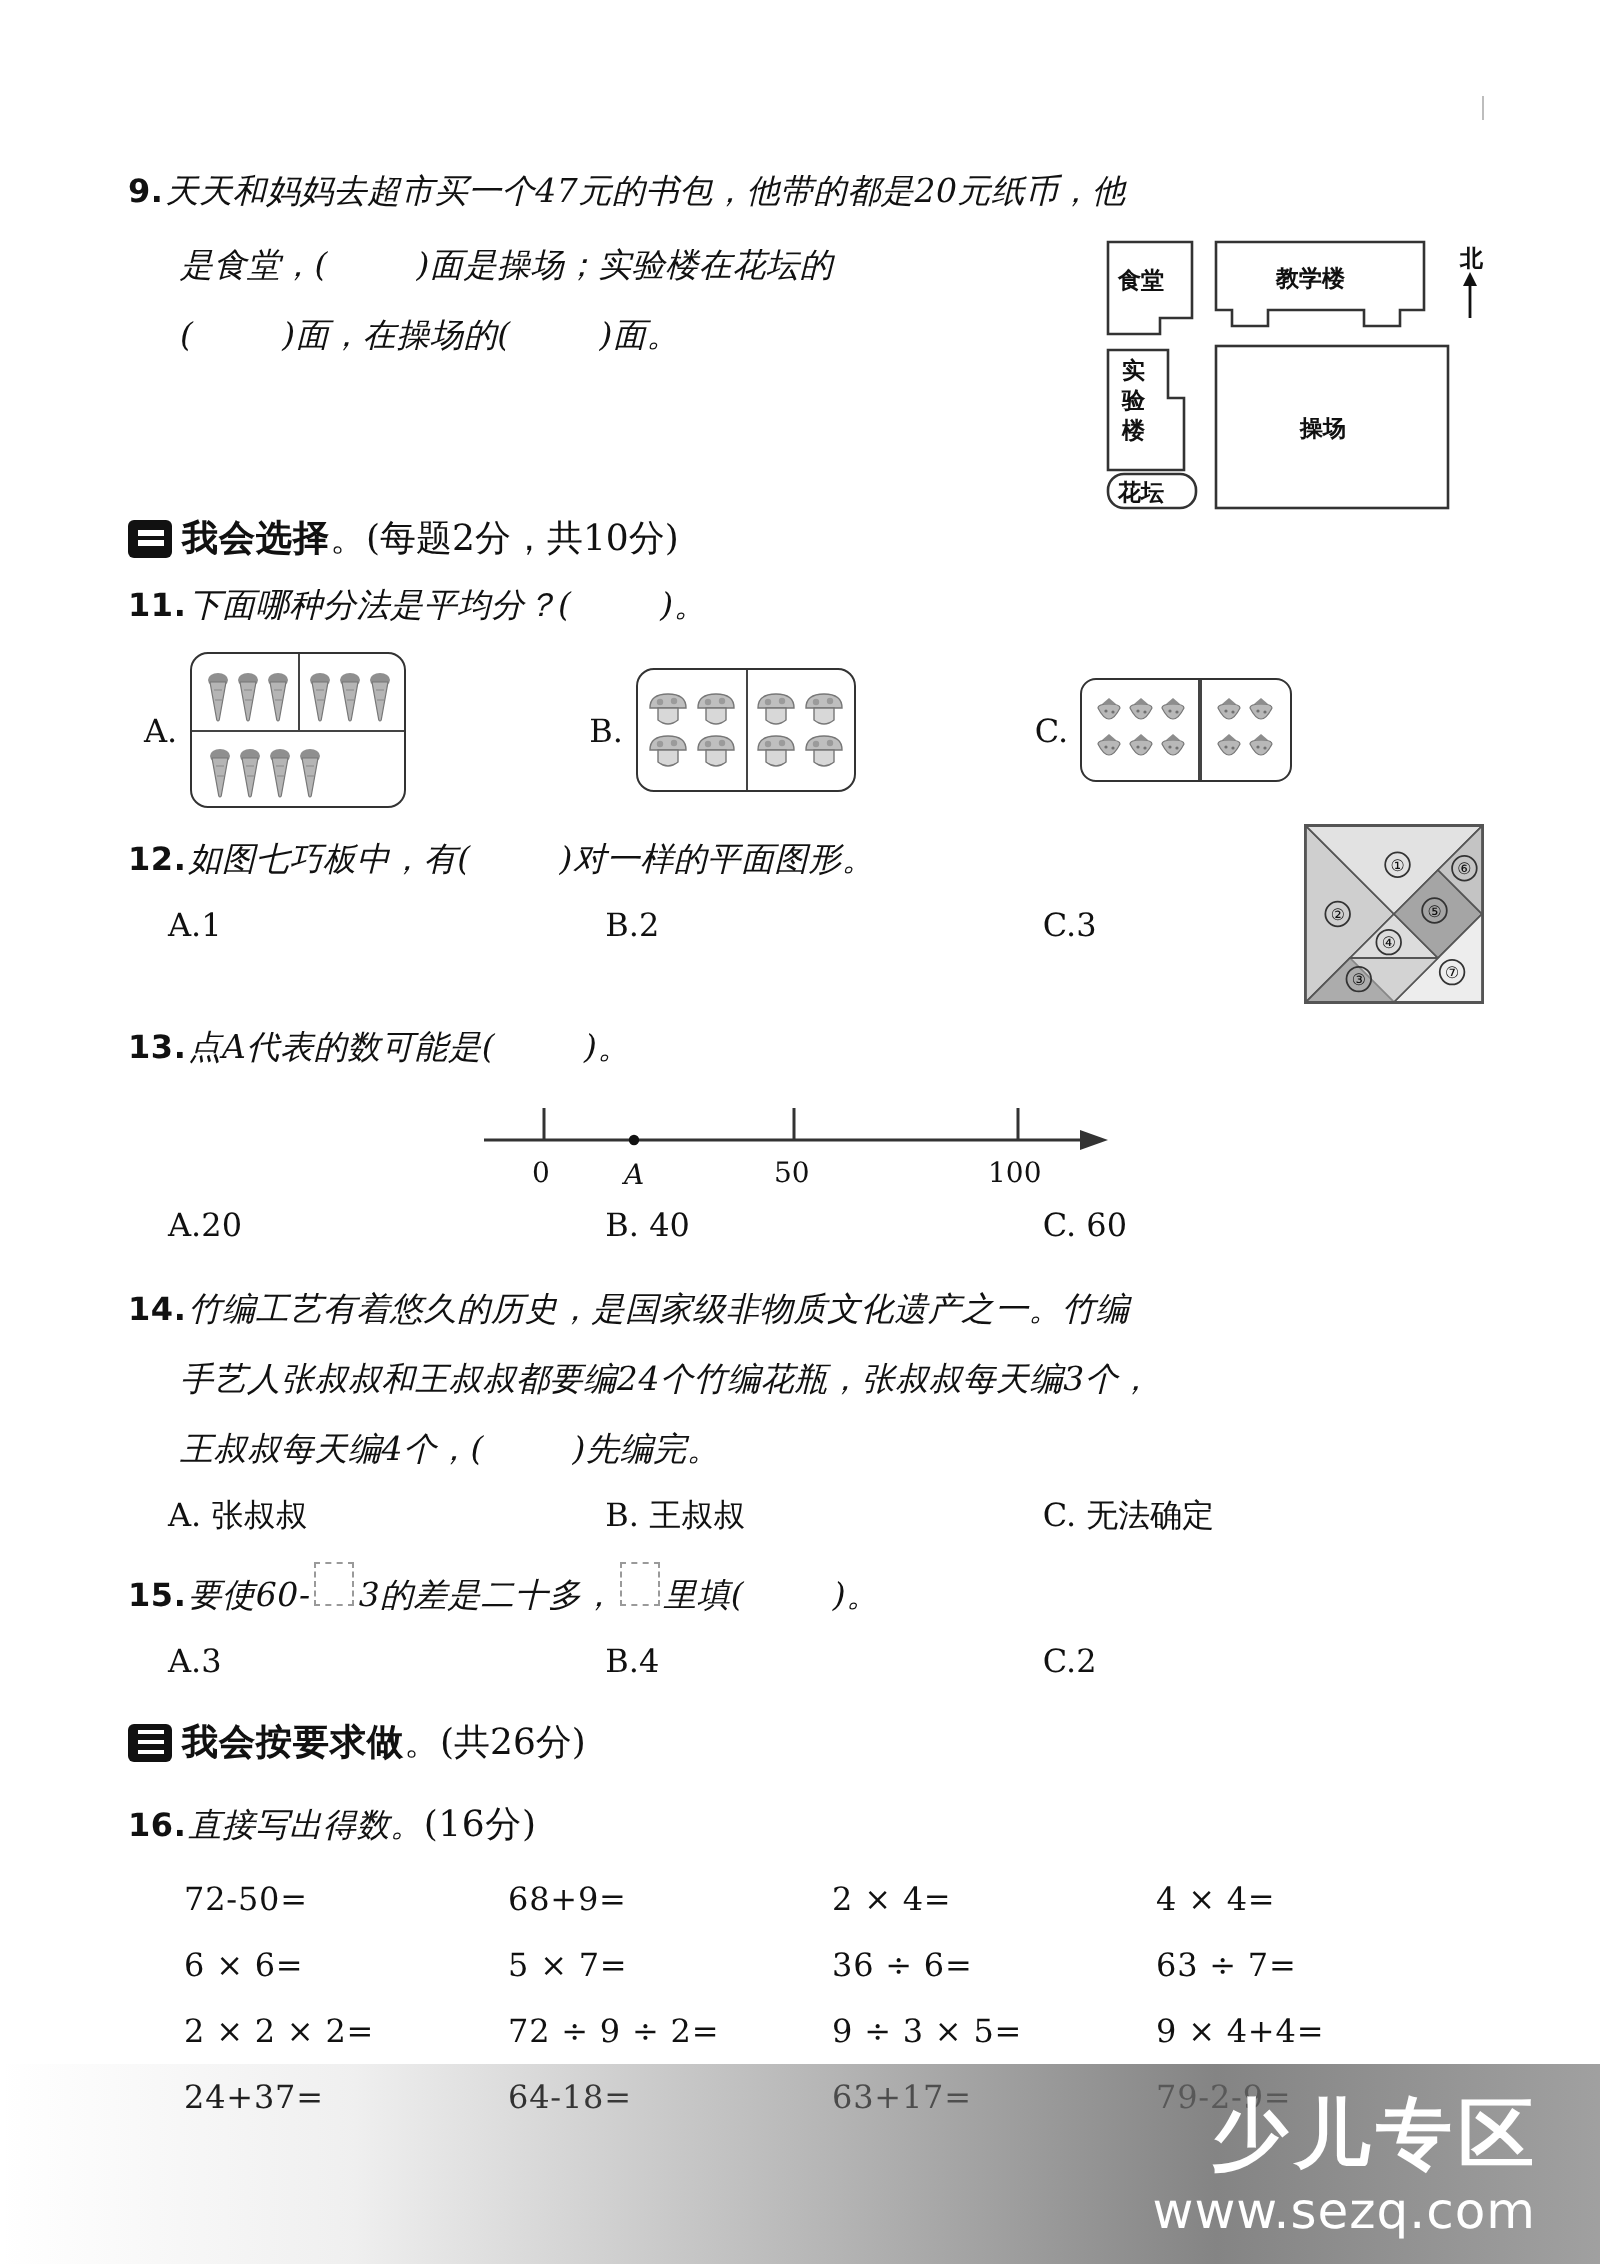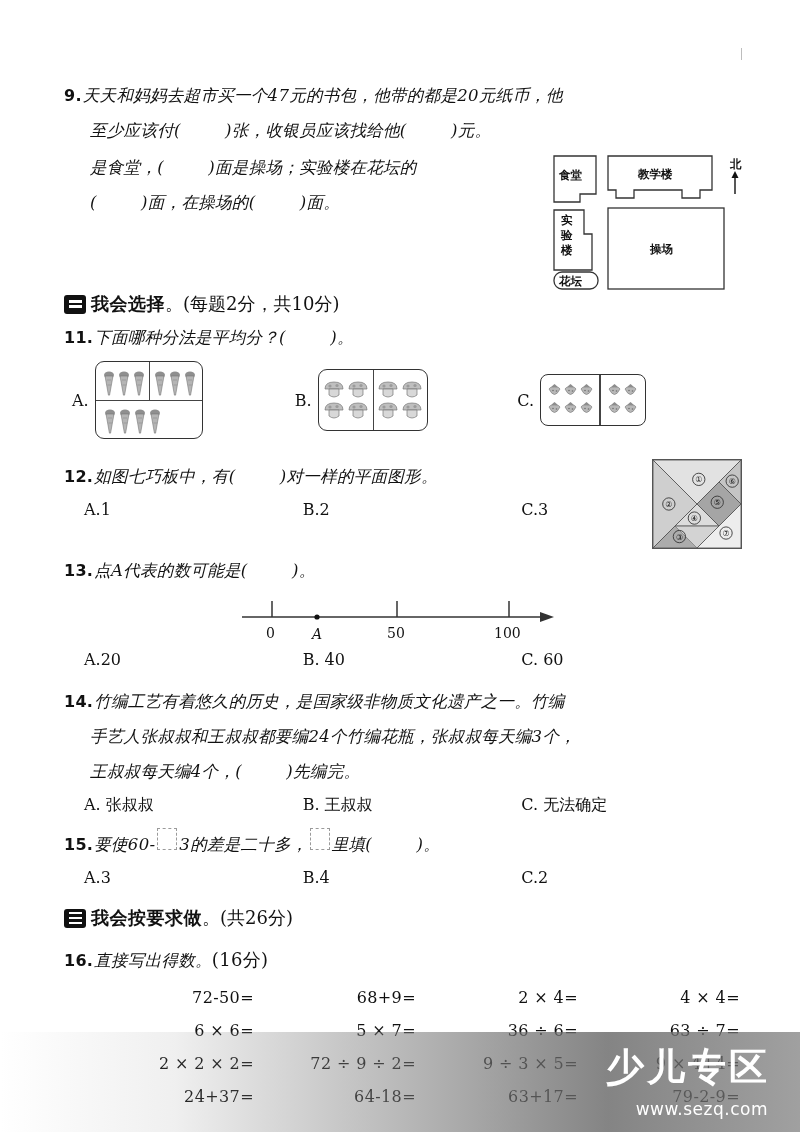--- a/index.html
+++ b/index.html
@@ -127,57 +127,54 @@
     border: 1px dashed #9a9a9a; vertical-align: -5px;
     margin: 0 2px; background: #fff;
   }
 
   
   .arith {
     display: grid; grid-template-columns: repeat(4, 1fr);
     row-gap: 14px; padding-left: 28px; margin-top: 10px;
     font-size: 16px; font-family: "DejaVu Serif", "Liberation Serif", serif;
   }
-  .arith div { letter-spacing: 0.4px; text-align: right; }
+  .arith div { letter-spacing: 0.4px; }
 
   
   .wm {
     position: absolute; left: 0; right: 0; bottom: 0; height: 100px;
     background: linear-gradient(to right, rgba(255,255,255,0) 0%, rgba(150,150,150,0.15) 22%,
                 rgba(120,120,120,0.55) 52%, rgba(105,105,105,0.82) 76%, rgba(120,120,120,0.7) 100%);
     pointer-events: none;
   }
   .wm-cn {
     position: absolute; right: 30px; bottom: 46px;
     font-family: "DejaVu Sans", "Liberation Sans", sans-serif;
     font-weight: bold; font-size: 38px; color: #ffffff;
     letter-spacing: 3px; line-height: 1;
   }
   .wm-url {
     position: absolute; right: 32px; bottom: 14px;
     font-family: "DejaVu Sans", "Liberation Sans", sans-serif;
-    font-size: 17px; color: #ffffff; letter-spacing: 0.5px; line-height: 1; margin-top: 24px;
+    font-size: 25px; color: #ffffff; letter-spacing: 0.5px; line-height: 1; margin-top: 24px;
   }
 </style>
 </head>
 <body>
 
 <div class="page">
 
   <div class="topmark"></div>
 
   <div class="content">
 
     <div class="q">
       <div class="qline">
         <span class="qnum">9.</span>
         <span class="qtext">天天和妈妈去超市买一个47元的书包，他带的都是20元纸币，他</span>
-      </div>
-      <div class="qline indent">
-        <span class="qtext">至少应该付(        )张，收银员应该找给他(        )元。</span>
       </div>
     </div>
 
     <div class="q" style="min-height:130px;">
       <div class="qline indent">
         <span class="qtext">是食堂，(        )面是操场；实验楼在花坛的</span>
       </div>
       <div class="qline indent">
         <span class="qtext">(        )面，在操场的(        )面。</span>
       </div>
@@ -416,21 +413,21 @@
                   <circle cx="6" cy="7.5" r=".8" fill="#707070"></circle>
                   <circle cx="9.5" cy="8" r=".8" fill="#707070"></circle>
                 </svg>
             </div>
           </div>
         </div>
 
       </div>
     </div>
 
-    <div class="q" style="margin-top:20px; min-height:92px;">
+    <div class="q" style="margin-top:8px; min-height:92px;">
       <div class="qline">
         <span class="qnum">12.</span>
         <span class="qtext">如图七巧板中，有(        )对一样的平面图形。</span>
       </div>
       <div class="choices">
         <div>A.1</div>
         <div>B.2</div>
         <div>C.3</div>
       </div>
 

